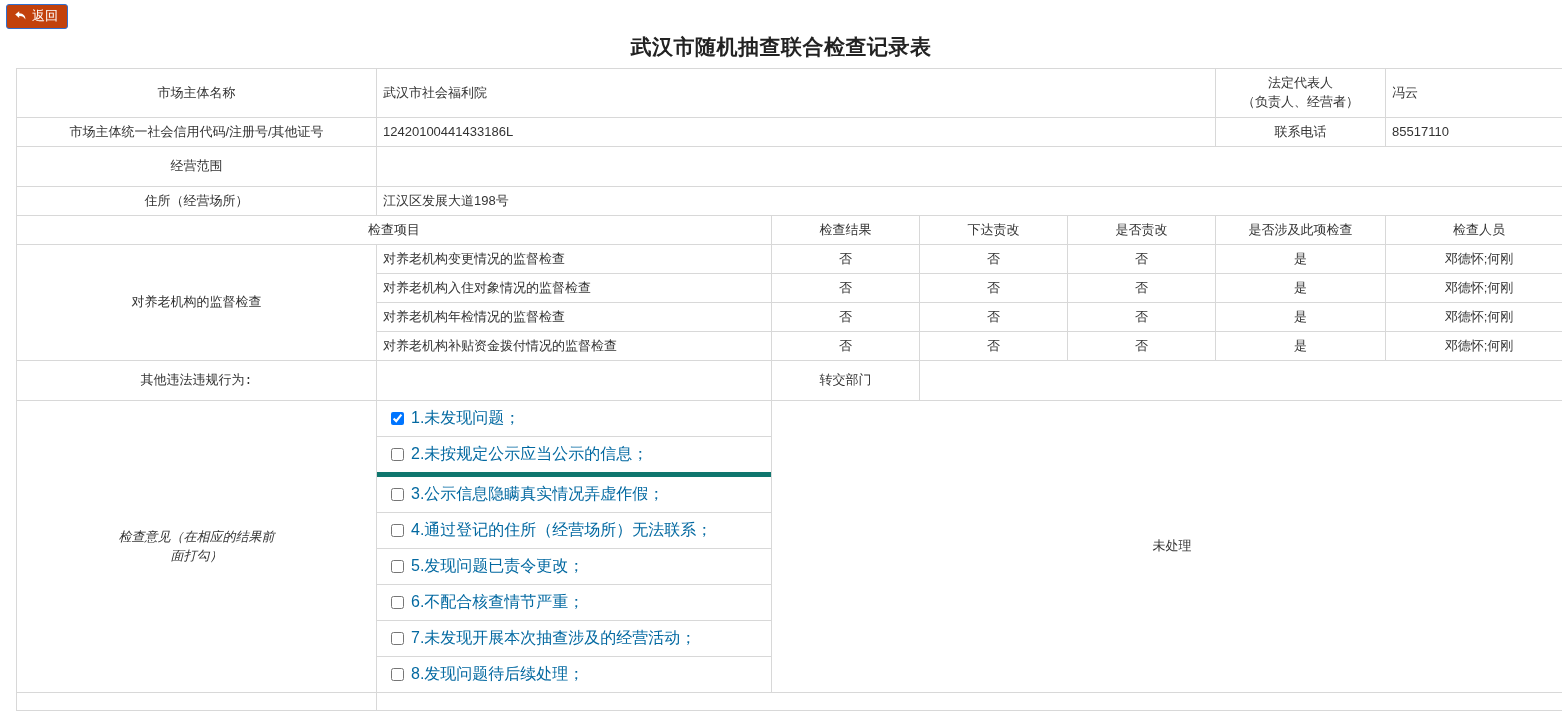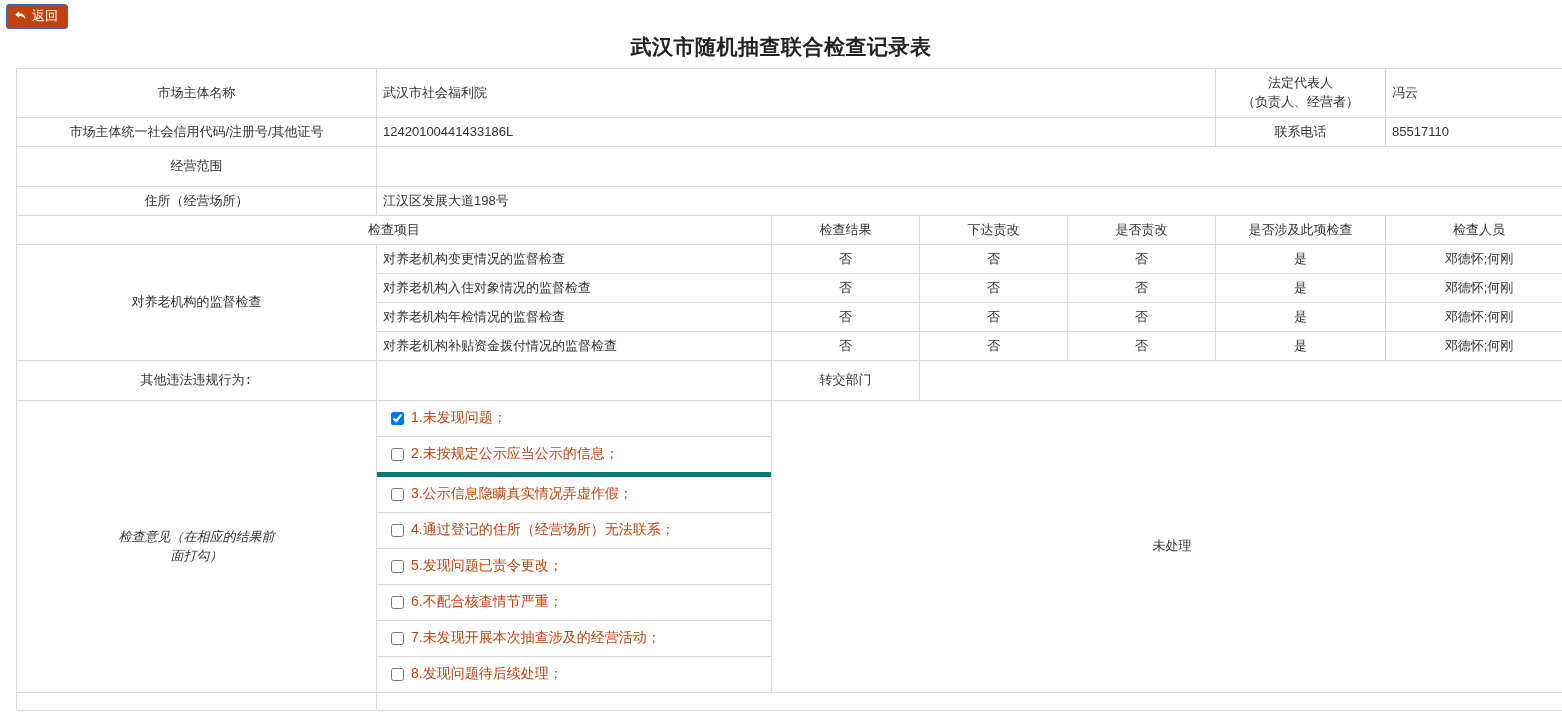--- a/index.html
+++ b/index.html
@@ -88,21 +88,21 @@
     gap: 7px;
     padding: 0 0 0 14px;
     height: 35px;
     color: #555;
   }
   .chk-line input[type=checkbox] {
     margin: 0;
     width: 13px;
     height: 13px;
   }
-  .chk-text { font-size: 14px; color: #c2410c; }
+  .chk-text { font-size: 16px; color: #0369a1; }
   .status-cell {
     text-align: center;
     vertical-align: middle;
     font-size: 13px;
     color: #333;
   }
   .empty-cell { }
   .two-line { line-height: 1.45; }
 </style>
 </head>

